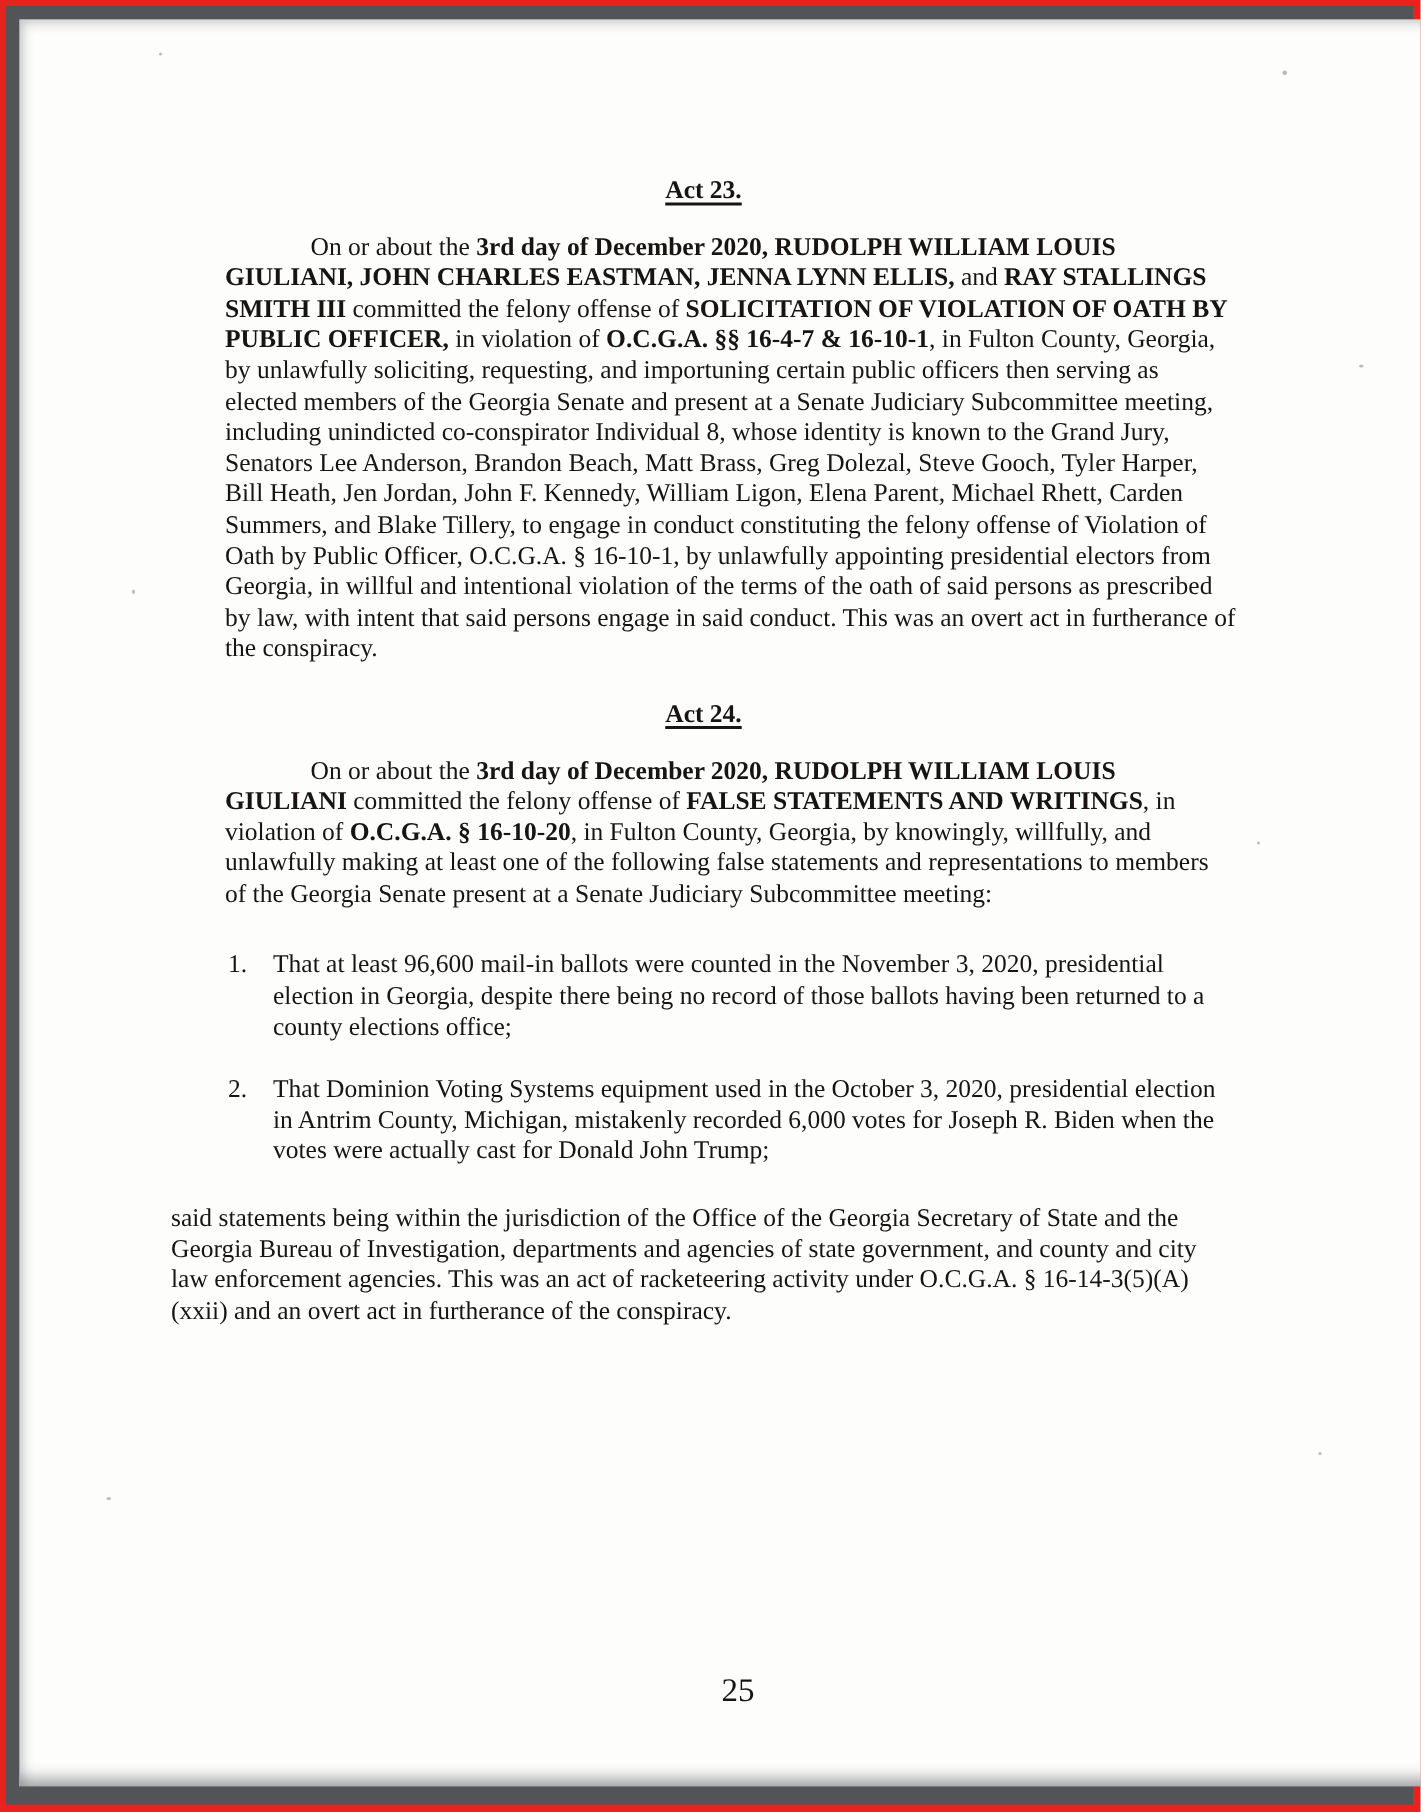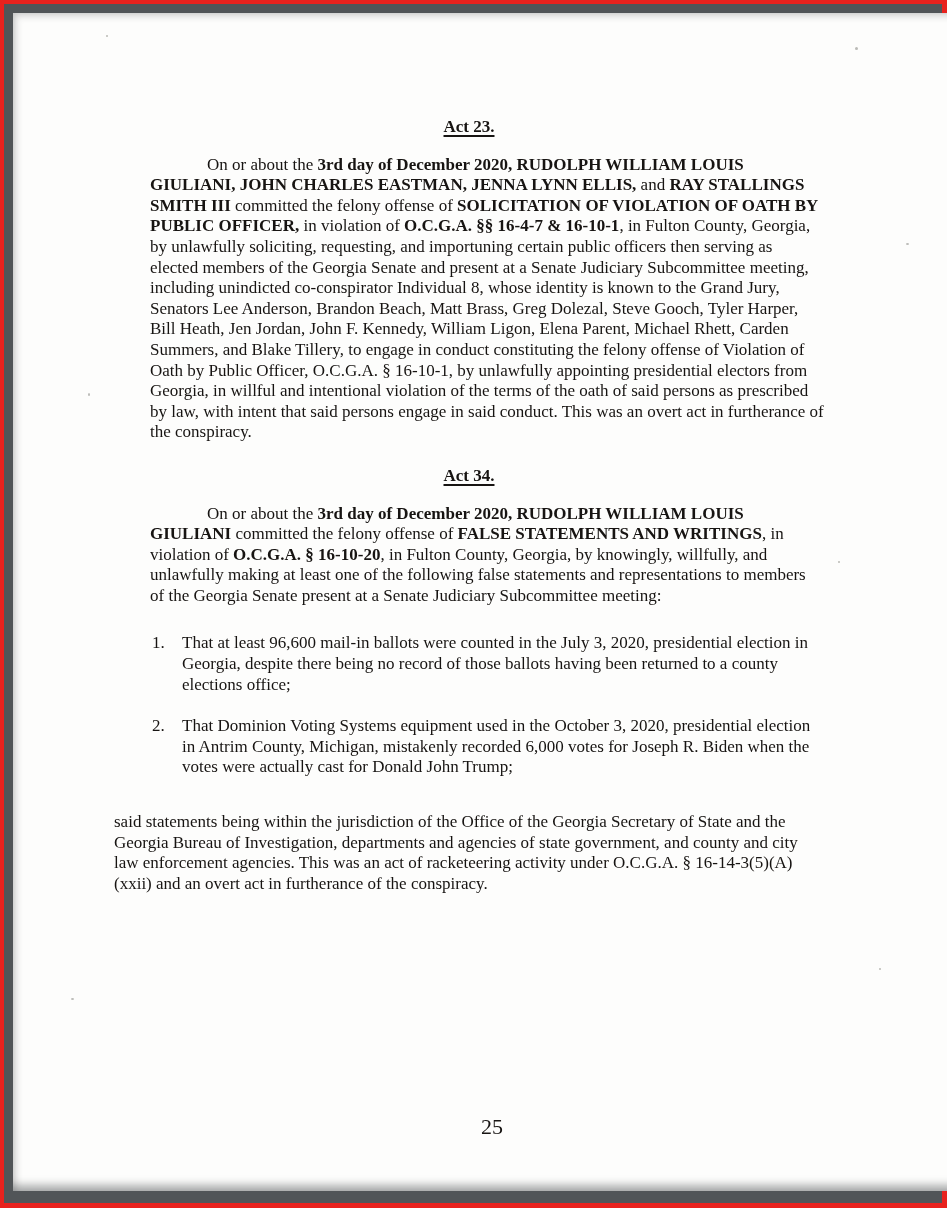--- a/index.html
+++ b/index.html
@@ -48,21 +48,21 @@
   .para { margin: 0; }
   .indent { text-indent: 57px; margin-left: 36px; }
   .b { font-weight: bold; }
   .list-item {
     display: flex;
     margin: 21px 0 0 38px;
   }
   .list-item.first { margin-top: 27px; }
   .list-item .num { flex: none; width: 30px; }
   .list-item .li-text { flex: 1; }
-  .closing { margin-top: 34px; }
+  .closing { margin-top: 24px; }
   .page-number {
     position: absolute;
     left: 0; right: 0;
     bottom: 51px;
     text-align: center;
     font-size: 22px;
     color: var(--ink, #171412);
   }
   .speck {
     position: absolute;
@@ -77,27 +77,27 @@
 <div class="frame-gray"></div>
 
 <div class="page">
 
   <div class="content">
 
     <h2 class="act-heading"><span class="u">Act 23.</span></h2>
 
     <p class="para indent"><span>On or about the </span><span class="b">3rd day of December 2020, RUDOLPH WILLIAM LOUIS GIULIANI, JOHN CHARLES EASTMAN, JENNA LYNN ELLIS,</span><span> and </span><span class="b">RAY STALLINGS SMITH III</span><span> committed the felony offense of </span><span class="b">SOLICITATION OF VIOLATION OF OATH BY PUBLIC OFFICER,</span><span> in violation of </span><span class="b">O.C.G.A. §§ 16-4-7 &amp; 16-10-1</span><span>, in Fulton County, Georgia, by unlawfully soliciting, requesting, and importuning certain public officers then serving as elected members of the Georgia Senate and present at a Senate Judiciary Subcommittee meeting, including unindicted co-conspirator Individual 8, whose identity is known to the Grand Jury, Senators Lee Anderson, Brandon Beach, Matt Brass, Greg Dolezal, Steve Gooch, Tyler Harper, Bill Heath, Jen Jordan, John F. Kennedy, William Ligon, Elena Parent, Michael Rhett, Carden Summers, and Blake Tillery, to engage in conduct constituting the felony offense of Violation of Oath by Public Officer, O.C.G.A. § 16-10-1, by unlawfully appointing presidential electors from Georgia, in willful and intentional violation of the terms of the oath of said persons as prescribed by law, with intent that said persons engage in said conduct. This was an overt act in furtherance of the conspiracy.</span></p>
 
-    <h2 class="act-heading"><span class="u">Act 34.</span></h2>
+    <h2 class="act-heading"><span class="u">Act 24.</span></h2>
 
     <p class="para indent"><span>On or about the </span><span class="b">3rd day of December 2020, RUDOLPH WILLIAM LOUIS GIULIANI</span><span> committed the felony offense of </span><span class="b">FALSE STATEMENTS AND WRITINGS</span><span>, in violation of </span><span class="b">O.C.G.A. § 16-10-20</span><span>, in Fulton County, Georgia, by knowingly, willfully, and unlawfully making at least one of the following false statements and representations to members of the Georgia Senate present at a Senate Judiciary Subcommittee meeting:</span></p>
 
     <div class="list-item first">
       <span class="num">1.</span>
-      <span class="li-text">That at least 96,600 mail-in ballots were counted in the July 3, 2020, presidential election in Georgia, despite there being no record of those ballots having been returned to a county elections office;</span>
+      <span class="li-text">That at least 96,600 mail-in ballots were counted in the November 3, 2020, presidential election in Georgia, despite there being no record of those ballots having been returned to a county elections office;</span>
     </div>
 
     <div class="list-item">
       <span class="num">2.</span>
       <span class="li-text">That Dominion Voting Systems equipment used in the October 3, 2020, presidential election in Antrim County, Michigan, mistakenly recorded 6,000 votes for Joseph R. Biden when the votes were actually cast for Donald John Trump;</span>
     </div>
 
     <p class="para closing">said statements being within the jurisdiction of the Office of the Georgia Secretary of State and the Georgia Bureau of Investigation, departments and agencies of state government, and county and city law enforcement agencies. This was an act of racketeering activity under O.C.G.A. § 16-14-3(5)(A)(xxii) and an overt act in furtherance of the conspiracy.</p>
 
   </div>

